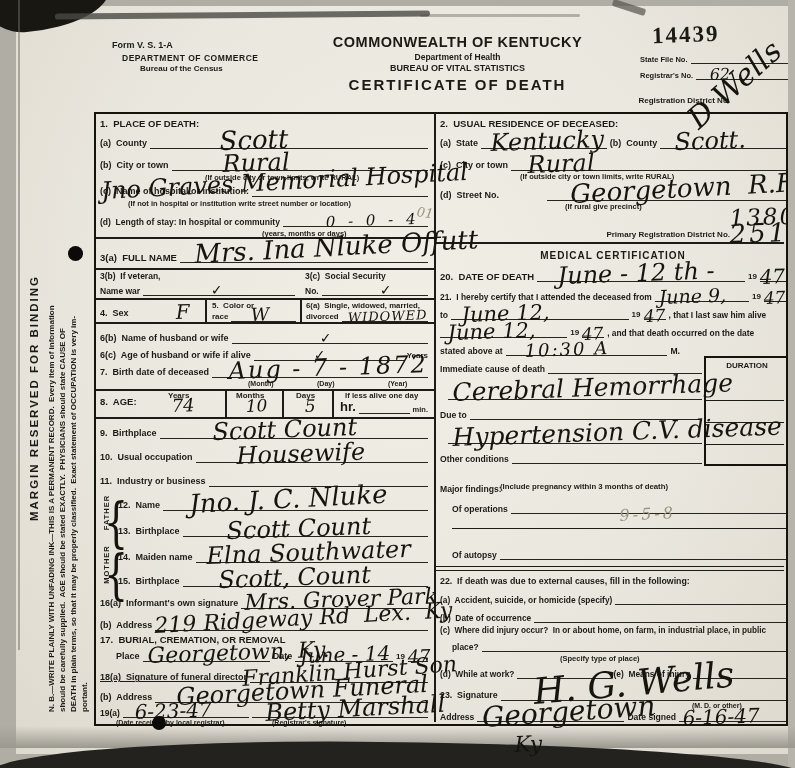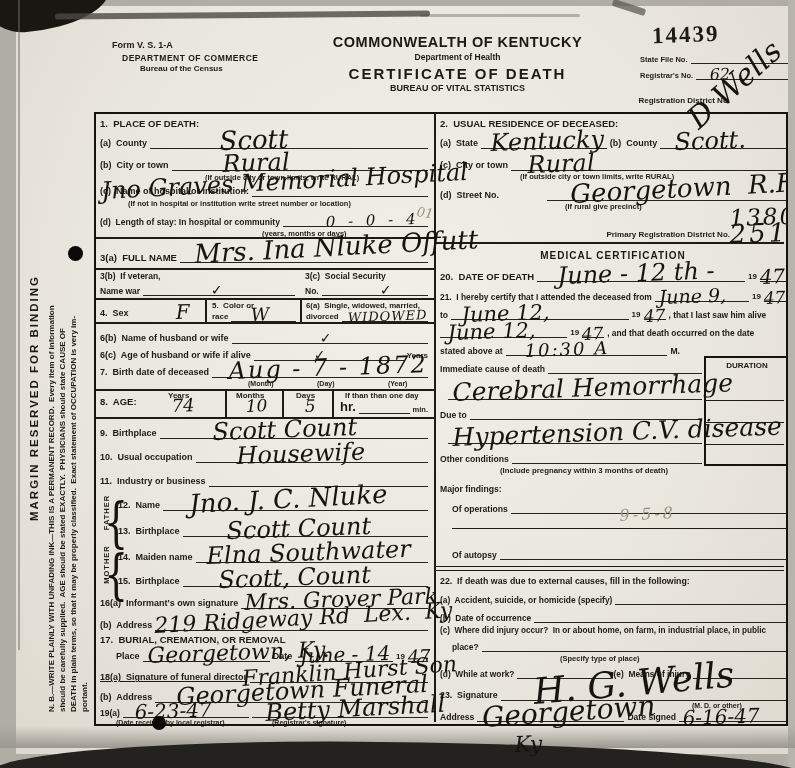--- a/index.html
+++ b/index.html
@@ -54,22 +54,22 @@
     <div class="lbl" style="font-size:8px;line-height:11px;">portant.</div>
   </div>
 
   <div class="h" style="left:112px;top:40px;font-size:9px;">Form V. S. 1-A</div>
   <div class="h" style="left:122px;top:53px;font-size:8.5px;letter-spacing:.5px;">DEPARTMENT OF COMMERCE</div>
   <div class="h" style="left:140px;top:64px;font-size:8px;">Bureau of the Census</div>
 
   <div style="position:absolute;left:285px;top:34px;width:345px;text-align:center;">
     <div class="lbl" style="font-size:14.5px;letter-spacing:.5px;">COMMONWEALTH OF KENTUCKY</div>
     <div class="lbl" style="font-size:8.5px;margin-top:2px;">Department of Health</div>
+    <div class="lbl" style="font-size:9px;margin-top:1px;">BUREAU OF VITAL STATISTICS</div>
     <div class="lbl" style="font-size:15px;letter-spacing:2px;margin-top:3px;">CERTIFICATE OF DEATH</div>
-    <div class="lbl" style="font-size:9px;margin-top:1px;">BUREAU OF VITAL STATISTICS</div>
   </div>
 
   <div style="position:absolute;left:652px;top:22px;font-family:'Liberation Serif',serif;font-weight:700;font-size:23px;letter-spacing:2px;transform:rotate(-2deg);">14439</div>
   <div class="row" style="left:640px;top:52px;width:150px;height:12px;">
     <span class="lbl" style="font-size:7.5px;">State File No.</span>
     <span class="fill"></span>
   </div>
   <div class="row" style="left:640px;top:68px;width:150px;height:12px;">
     <span class="lbl" style="font-size:7.5px;">Registrar's No.</span>
     <span class="fill">
@@ -207,21 +207,21 @@
   <div class="note" style="left:317px;top:380px;font-size:7px;">(Day)</div>
   <div class="note" style="left:388px;top:380px;font-size:7px;">(Year)</div>
 
   <div class="h" style="left:100px;top:396px;font-size:9.5px;">8.  AGE:</div>
   <div class="note" style="left:168px;top:391px;font-size:8px;">Years</div>
   <div class="hwabs" style="left:172px;top:397px;font-size:18px;">74</div>
   <div class="note" style="left:236px;top:391px;font-size:8px;">Months</div>
   <div class="hwabs" style="left:246px;top:398px;font-size:17px;">10</div>
   <div class="note" style="left:296px;top:391px;font-size:8px;">Days</div>
   <div class="hwabs" style="left:305px;top:398px;font-size:17px;">5</div>
-  <div class="note" style="left:345px;top:391px;font-size:7.8px;">If than than one day</div>
+  <div class="note" style="left:345px;top:391px;font-size:7.8px;">If less alive one day</div>
   <div class="row" style="left:340px;top:403px;width:88px;height:11px;">
     <span class="lbl" style="font-size:13px;">hr.</span>
     <span class="fill"></span>
     <span class="lbl" style="font-size:7.5px;">min.</span>
   </div>
 
   <div class="row" style="left:100px;top:424px;width:328px;">
     <span class="lbl">9.  Birthplace</span>
     <span class="fill">
       <span class="hw" style="font-size:24px;left:20%;bottom:-6px;">Scott Count</span>
@@ -424,21 +424,21 @@
   </div>
   <div class="row" style="left:448px;top:428px;width:254px;height:16px;">
     <span class="fill">
       <span class="hw" style="font-size:25px;left:2%;bottom:-7px;">Hypertension C.V. disease</span>
     </span>
   </div>
   <div class="row" style="left:440px;top:450px;width:262px;height:14px;">
     <span class="lbl" style="font-size:8.6px;">Other conditions</span>
     <span class="fill"></span>
   </div>
-  <div class="note" style="left:500px;top:466px;font-size:7.8px;">(Include pregnancy within 3 months of death)</div>
+  <div class="note" style="left:500px;top:482px;font-size:7.8px;">(Include pregnancy within 3 months of death)</div>
 
   <div class="h" style="left:440px;top:484px;font-size:8.6px;">Major findings:</div>
   <div class="row" style="left:452px;top:500px;width:334px;height:14px;">
     <span class="lbl" style="font-size:8.6px;">Of operations</span>
     <span class="fill"></span>
   </div>
   <div class="hwabs pencil" style="left:620px;top:508px;font-size:16px;transform:rotate(-3deg);letter-spacing:3px;">9-5-8</div>
   <div class="hline" style="left:452px;top:528px;width:334px;height:1px;"></div>
   <div class="row" style="left:452px;top:546px;width:334px;height:14px;">
     <span class="lbl" style="font-size:8.6px;">Of autopsy</span>

